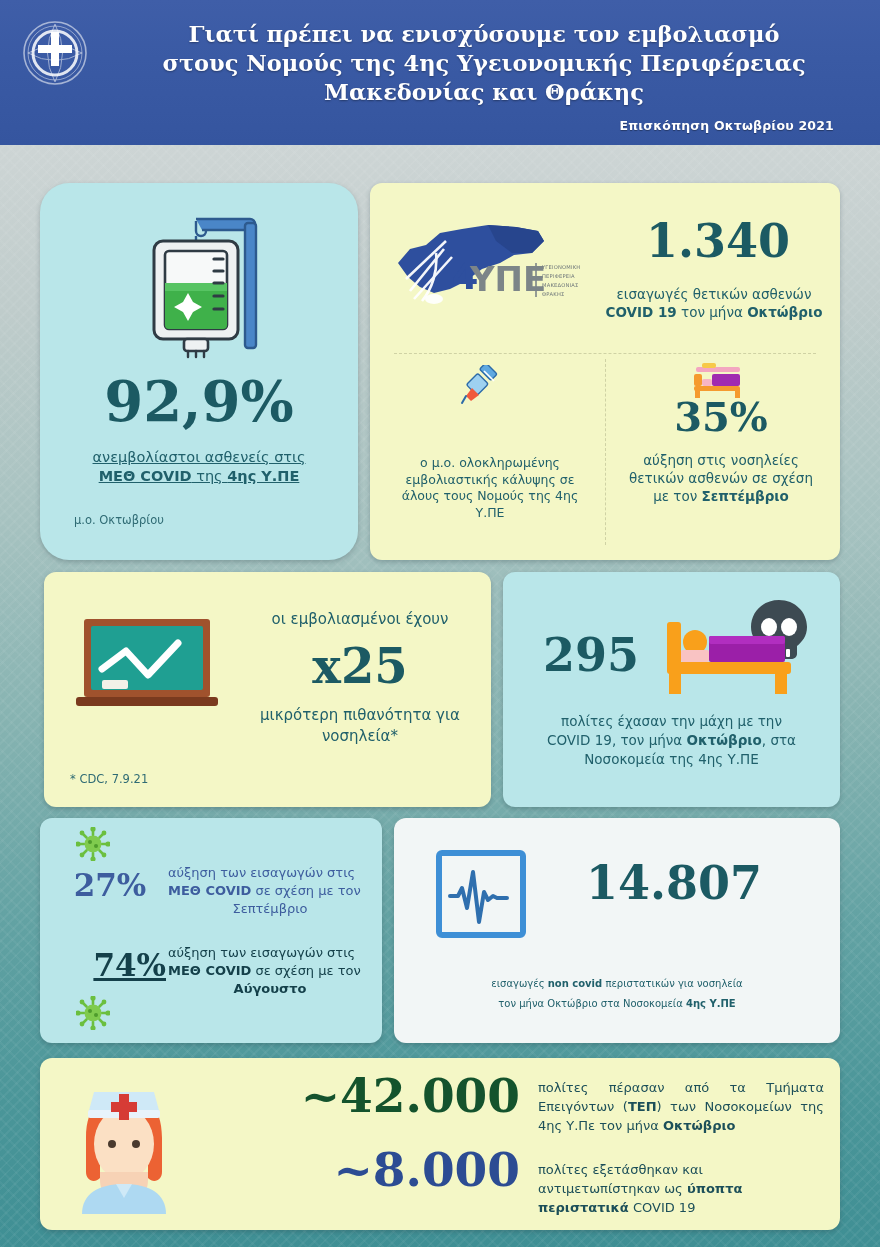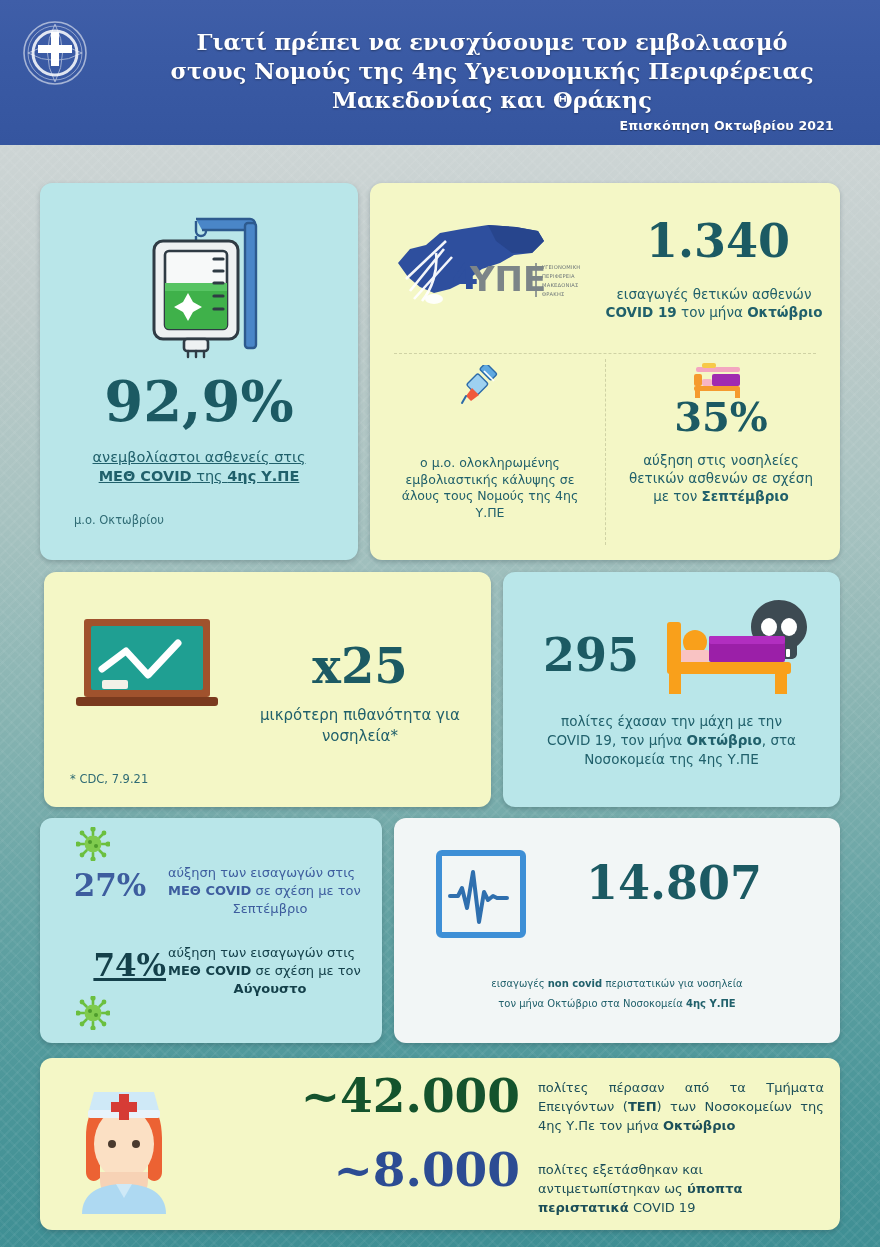--- a/index.html
+++ b/index.html
@@ -39,21 +39,21 @@
     position:absolute;left:0;top:0;width:880px;height:145px;
     background:linear-gradient(180deg,#3f5ea8 0%,#3a5aa4 40%,#35559f 100%);
     box-sizing:border-box;
     overflow:hidden;
   }
   .header .emblem{
     position:absolute;left:22px;top:20px;width:66px;height:66px;
   }
   .header h1{
     position:absolute;left:110px;top:16px;width:740px;
-    margin:12px;text-align:center;
+    margin:4px;text-align:center;
     color:#ffffff;
     font-family:"DejaVu Serif","Liberation Serif",serif;
     font-size:22.5px;line-height:29px;font-weight:700;
     text-shadow:0 1px 2px rgba(0,0,0,.35);
   }
   .header .sub{
     position:absolute;right:46px;top:118px;
     color:#ffffff;font-size:12.5px;font-weight:700;
     letter-spacing:.2px;
     text-shadow:0 1px 1px rgba(0,0,0,.35);
@@ -74,21 +74,21 @@
     font-family:"DejaVu Serif","Liberation Serif",serif;
     font-weight:700;color:#1c5a63;line-height:1;
   }
   .cap{
     color:#20606b;font-size:14.5px;line-height:19px;text-align:center;
   }
   .cap b{font-weight:700;}
   .note{color:#2f6b74;font-size:11.5px;}
 
   
-  #card-unvaccinated{left:40px;top:183px;width:318px;height:377px;}
+  #card-unvaccinated{left:40px;top:183px;width:318px;height:377px;border-radius:29px;}
   #iv-icon{position:absolute;left:92px;top:18px;width:140px;height:160px;}
   #val-929{position:absolute;left:0;top:190px;width:318px;text-align:center;font-size:56px;}
   #cap-929{position:absolute;left:14px;top:265px;width:290px;text-decoration:underline;}
   #note-929{position:absolute;left:34px;top:330px;}
 
   
   #card-october{left:370px;top:183px;width:470px;height:377px;}
   #ype-logo{position:absolute;left:22px;top:36px;width:195px;height:92px;}
   #val-1340{position:absolute;left:228px;top:35px;width:240px;text-align:center;font-size:46px;}
   #cap-1340{position:absolute;left:220px;top:102px;width:248px;font-size:13.5px;line-height:18px;}
@@ -269,20 +269,21 @@
   <div class="card c-cream" id="card-x25">
     <div id="board-icon">
       <svg viewBox="0 0 158 102" width="158" height="102">
         <rect x="10" y="2" width="126" height="78" rx="3" fill="#a0522d"></rect>
         <rect x="17" y="9" width="112" height="64" rx="2" fill="#1f9f92"></rect>
         <path d="M28 52 L52 34 L74 58 L104 26" fill="none" stroke="#ffffff" stroke-width="7" stroke-linecap="round" stroke-linejoin="round"></path>
         <rect x="2" y="80" width="142" height="9" rx="3" fill="#7a3a1e"></rect>
         <rect x="28" y="63" width="26" height="9" rx="2" fill="#f1f1e8"></rect>
       </svg>
     </div>
+    <div class="cap cap-c" id="cap-x25-top">οι εμβολιασμένοι έχουν</div>
     <div class="big" id="val-x25">x25</div>
     <div class="cap cap-c" id="cap-x25-bot">μικρότερη πιθανότητα για νοσηλεία*</div>
     <div class="note" id="note-cdc">* CDC, 7.9.21</div>
   </div>
 
   <div class="card c-mint" id="card-deaths">
     <div class="big" id="val-295">295</div>
     <div id="bed-icon-big">
       <svg viewBox="0 0 160 110" width="160" height="110">
         <g>

